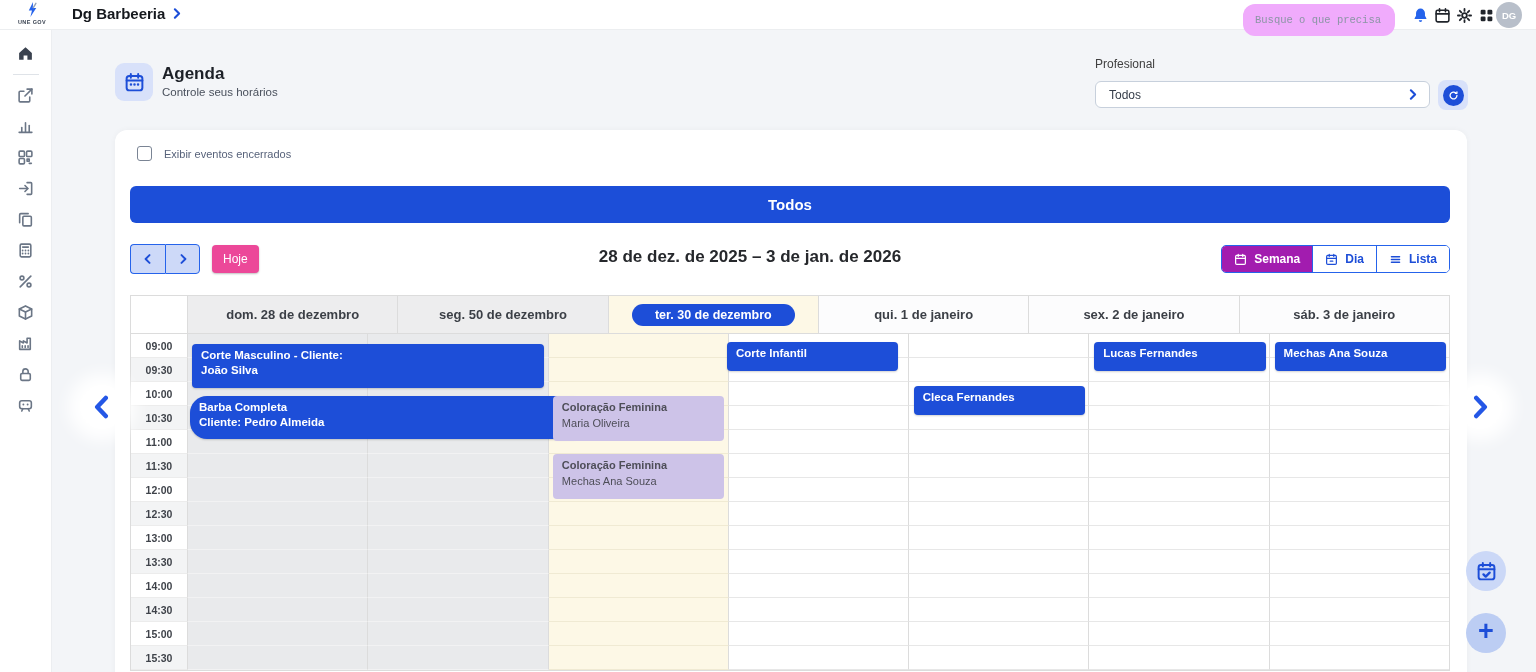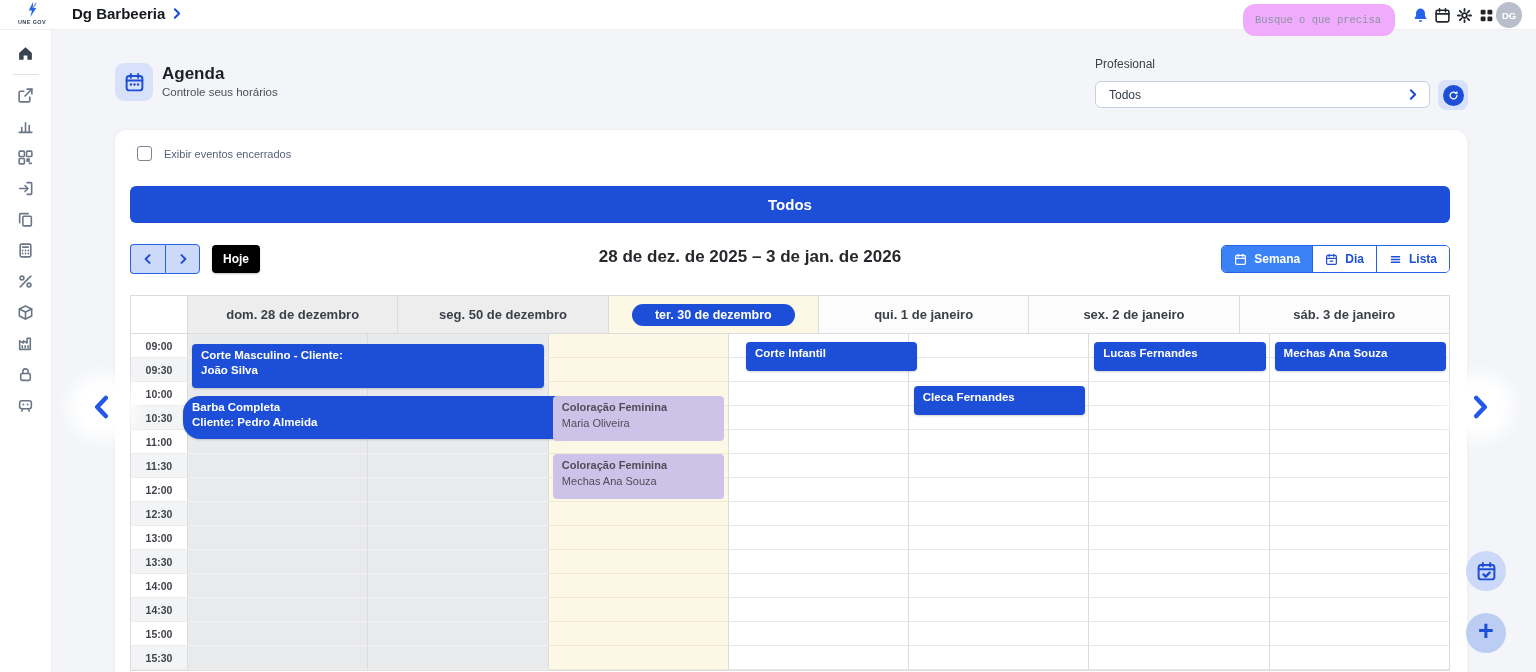--- a/index.html
+++ b/index.html
@@ -53,26 +53,26 @@
   .cb{width:15px;height:15px;border:1.5px solid #7a8494;border-radius:3px;background:#fff}
   .cb-label{font-size:11px;color:#57627a}
   .banner{position:absolute;left:15px;top:56px;width:1320px;height:37px;background:#1c4ed8;border-radius:6px;color:#fff;font-size:15px;font-weight:bold;text-align:center;line-height:37px;cursor:pointer}
 
   
   .toolbar{position:absolute;left:15px;top:114px;width:1320px;height:32px}
   .nav-btn{position:absolute;top:0;width:35px;height:30px;background:#cdd9f8;border:1px solid #2563eb;color:#1d4ed8;cursor:pointer;display:flex;align-items:center;justify-content:center}
   .nav-btn span svg{width:12px;height:12px}
   .nav-btn.prev{left:0;border-radius:4px 0 0 4px;border-right:none}
   .nav-btn.next{left:35px;border-radius:0 4px 4px 0}
-  .today-btn{position:absolute;left:82px;top:1px;height:28px;padding:0 11px;background:#000000;border:none;border-radius:4px;color:#fff;font-size:12px;font-weight:bold;cursor:pointer;box-shadow:0 1px 2px rgba(0,0,0,.25);font-family:"Liberation Sans",sans-serif}
+  .today-btn{position:absolute;left:82px;top:1px;height:28px;padding:0 11px;background:#ec4899;border:none;border-radius:4px;color:#fff;font-size:12px;font-weight:normal;cursor:pointer;box-shadow:0 1px 2px rgba(0,0,0,.25);font-family:"Liberation Sans",sans-serif}
   .date-range{position:absolute;left:0;top:3px;width:1240px;text-align:center;font-size:17px;font-weight:bold;color:#26282c}
   .view-switcher{position:absolute;right:0;top:1px;height:28px;display:flex;border:1px solid #2563eb;border-radius:5px;overflow:hidden;background:#fff}
   .view-btn{display:flex;align-items:center;gap:7px;padding:0 12px;border:none;border-left:1px solid #2563eb;background:#fff;color:#1d4ed8;font-size:12px;font-weight:bold;cursor:pointer;font-family:"Liberation Sans",sans-serif}
   .view-btn:first-child{border-left:none}
-  .view-btn.active{background:#3b82f6;color:#fff}
+  .view-btn.active{background:#a21caf;color:#fff}
   .v-ic svg{width:13px;height:13px}
 
   
   .grid{position:absolute;left:15px;top:165px;width:1320px;border:1px solid #dcdcdc;background:#fff}
   .grid-head{display:flex;height:38px;border-bottom:1px solid #dcdcdc}
   .gh-gutter{width:57px;border-right:1px solid #dcdcdc;background:#fff}
   .gh-day{flex:1;border-right:1px solid #dcdcdc;display:flex;align-items:center;justify-content:center;font-size:13px;font-weight:bold;color:#3b3f46}
   .gh-day:last-child{border-right:none}
   .gh-day.past{background:#ededee}
   .gh-day.today{background:#fdf8e6}
@@ -508,33 +508,33 @@
             <div class="t-cell today"></div>
             <div class="t-cell future"></div>
             <div class="t-cell future"></div>
             <div class="t-cell future"></div>
             <div class="t-cell future"></div>
           </div>
           <div class="event blue" style="left: 61px; top: 10.08px; width: 351.86px; height: 44px;">
             <div class="ev-title">Corte Masculino - Cliente:</div>
             <div class="ev-sub">João Silva</div>
           </div>
-          <div class="event blue" style="left: 52px; top: 61.92px; width: 398px; height: 43.04px; border-radius: 17px;">
+          <div class="event blue" style="left: 59px; top: 61.92px; width: 398px; height: 43.04px; border-radius: 17px;">
             <div class="ev-title">Barba Completa</div>
             <div class="ev-sub">Cliente: Pedro Almeida</div>
           </div>
           <div class="event purple" style="left: 421.86px; top: 61.92px; width: 171.43px; height: 44.96px;">
             <div class="ev-title">Coloração Feminina</div>
             <div class="ev-sub">Maria Oliveira</div>
           </div>
           <div class="event purple" style="left: 421.86px; top: 120px; width: 171.43px; height: 44.96px;">
             <div class="ev-title">Coloração Feminina</div>
             <div class="ev-sub">Mechas Ana Souza</div>
           </div>
-          <div class="event blue" style="left: 615px; top: 7.92px; width: 171.43px; height: 29px;">
+          <div class="event blue" style="left: 596px; top: 7.92px; width: 171.43px; height: 29px;">
             <div class="ev-title">Corte Infantil</div>
           </div>
           <div class="event blue" style="left: 782.72px; top: 7.92px; width: 171.43px; height: 29px; margin-top: 44px;">
             <div class="ev-title">Cleca Fernandes</div>
           </div>
           <div class="event blue" style="left: 963.15px; top: 7.92px; width: 171.43px; height: 29px;">
             <div class="ev-title">Lucas Fernandes</div>
           </div>
           <div class="event blue" style="left: 1143.58px; top: 7.92px; width: 171.43px; height: 29px;">
             <div class="ev-title">Mechas Ana Souza</div>

